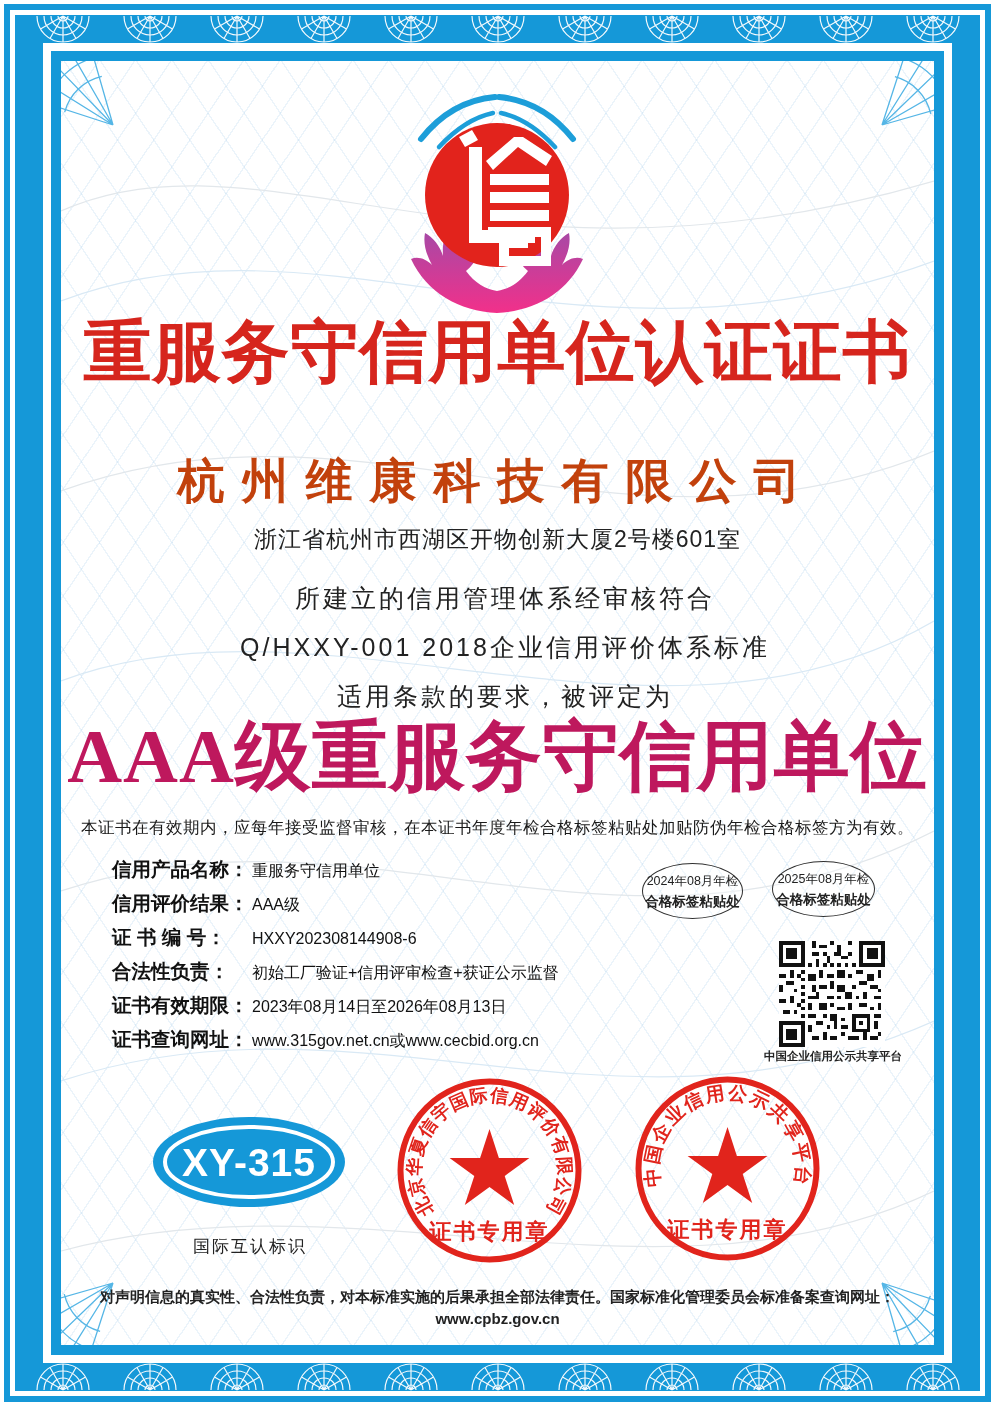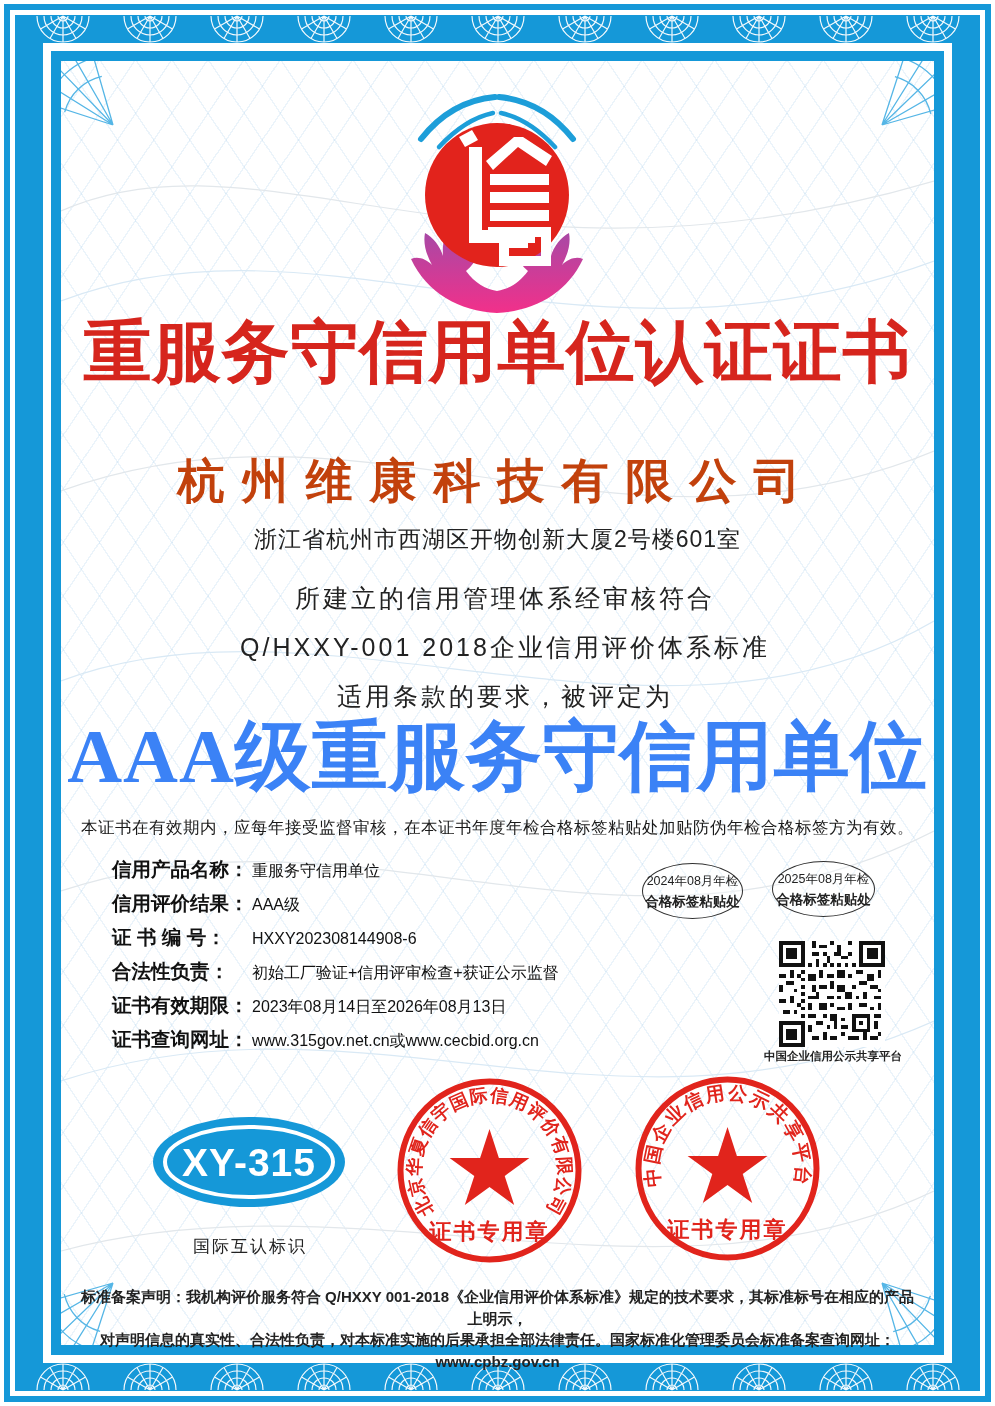--- a/index.html
+++ b/index.html
@@ -17,21 +17,21 @@
        repeating-linear-gradient(-56deg, rgba(125,182,226,.15) 0 1.4px, transparent 1.4px 30px);}
   
   .title{left:0;right:0;top:307px;text-align:center;font-size:68px;font-weight:900;
          color:#d6251d;letter-spacing:1px;}
   .company{left:0;right:0;top:450px;text-align:center;font-size:47px;font-weight:700;
            letter-spacing:17px;color:#c2410c;}
   .address{left:0;right:0;top:524px;text-align:center;font-size:23px;color:#222;letter-spacing:1px;}
   .stmt{left:0;right:0;top:574px;text-align:center;font-size:25px;color:#222;
         letter-spacing:3px;line-height:49px;margin-left:15px;}
   .award{left:0;right:0;top:706px;text-align:center;font-size:76px;font-weight:900;
-         color:#3b82f6;letter-spacing:1px;font-family:"Liberation Serif","DejaVu Serif",serif;}
+         color:#be185d;letter-spacing:1px;font-family:"Liberation Serif","DejaVu Serif",serif;}
   .note{left:0;right:0;top:817px;text-align:center;font-size:16.5px;color:#1a1a1a;letter-spacing:.5px;}
   .fields{left:112px;top:859px;}
   .frow{margin-bottom:12px;line-height:21px;white-space:nowrap;}
   .flabel{display:inline-block;width:140px;font-size:19.5px;font-weight:700;color:#111;}
   .fvalue{font-size:16px;color:#111;}
   .sticker{border:1.6px solid #2f2f2f;border-radius:50%;text-align:center;padding-top:9px;
            box-sizing:border-box;background:rgba(255,255,255,.35);}
   .sticker .l1{font-size:12.5px;color:#222;}
   .sticker .l2{font-size:13.5px;font-weight:700;color:#222;margin-top:3px;
                font-family:Liberation Mono, monospace;}
@@ -334,17 +334,16 @@
     <circle cx="97.5" cy="97.5" r="89" fill="none" stroke="#e1241c" stroke-width="6"></circle>
     <path id="sarc2" d="M41,137 A69,69 0 1 1 154,137" fill="none"></path>
     <text fill="#e1241c" font-size="19" font-weight="bold" letter-spacing="2">
       <textPath href="#sarc2" startOffset="50%" text-anchor="middle">中国企业信用公示共享平台</textPath>
     </text>
     <path d="M97.5,56 L106.9,85.1 L137.4,85 L112.7,102.9 L122.2,132 L97.5,114 L72.8,132 L82.3,102.9 L57.6,85 L88.1,85.1 Z" fill="#e1241c"></path>
     <text x="97.5" y="166" text-anchor="middle" font-size="22" font-weight="bold" fill="#e1241c" letter-spacing="2">证书专用章</text>
   </svg>
 
   <div class="abs footer">
-    <div>标准备案声明：我机构评价服务符合 Q/HXXY 001-2018《企业信用评价体系标准》规定的技术要求，其标准标号在相应的产品上明示，</div>
     <div>对声明信息的真实性、合法性负责，对本标准实施的后果承担全部法律责任。国家标准化管理委员会标准备案查询网址：www.cpbz.gov.cn</div>
   </div>
 
 </div>
 
 </body></html>

